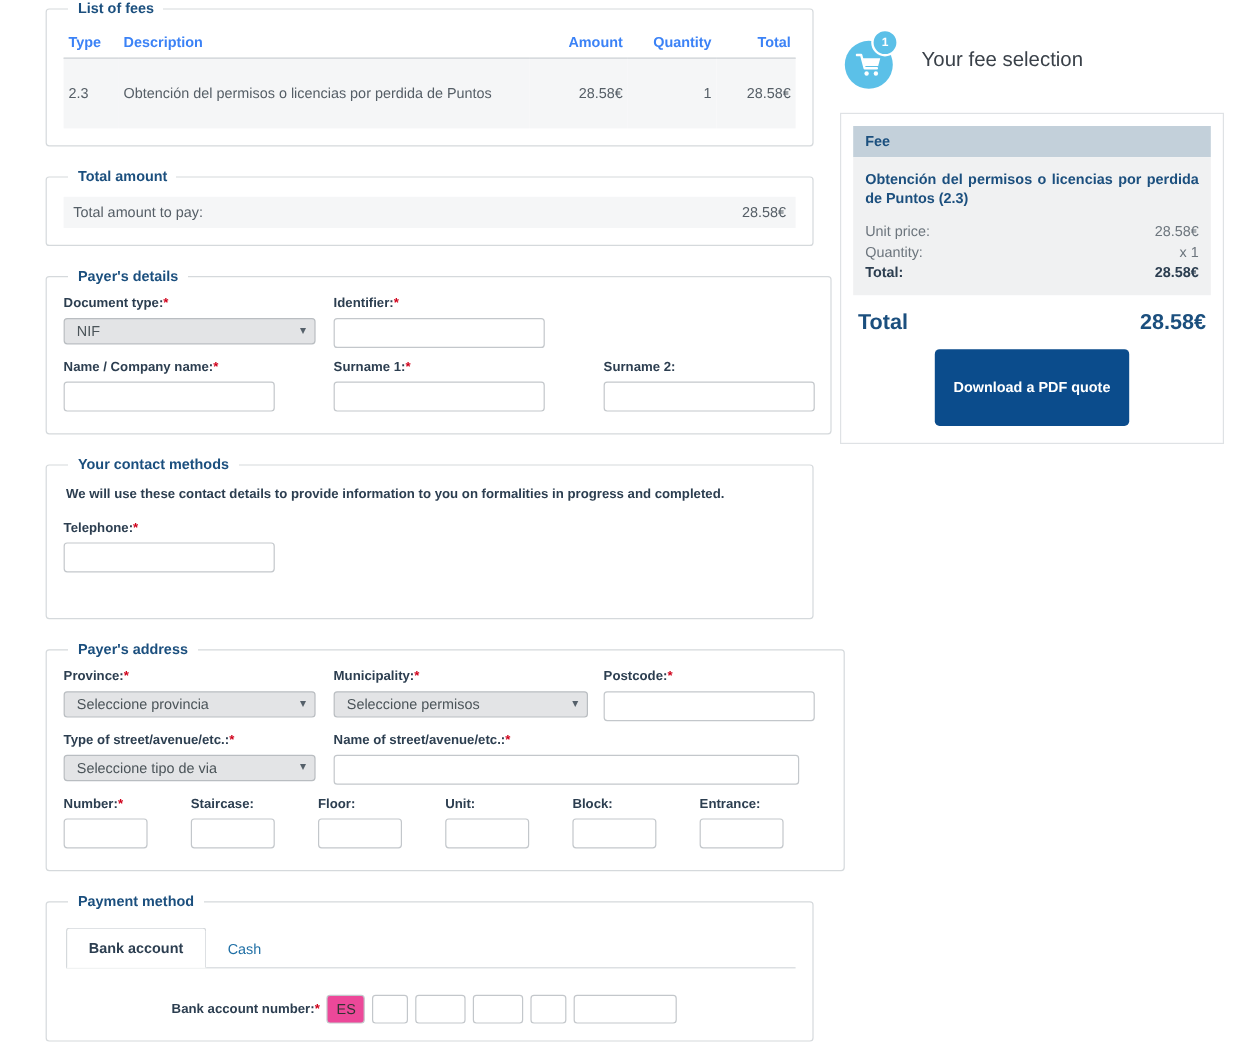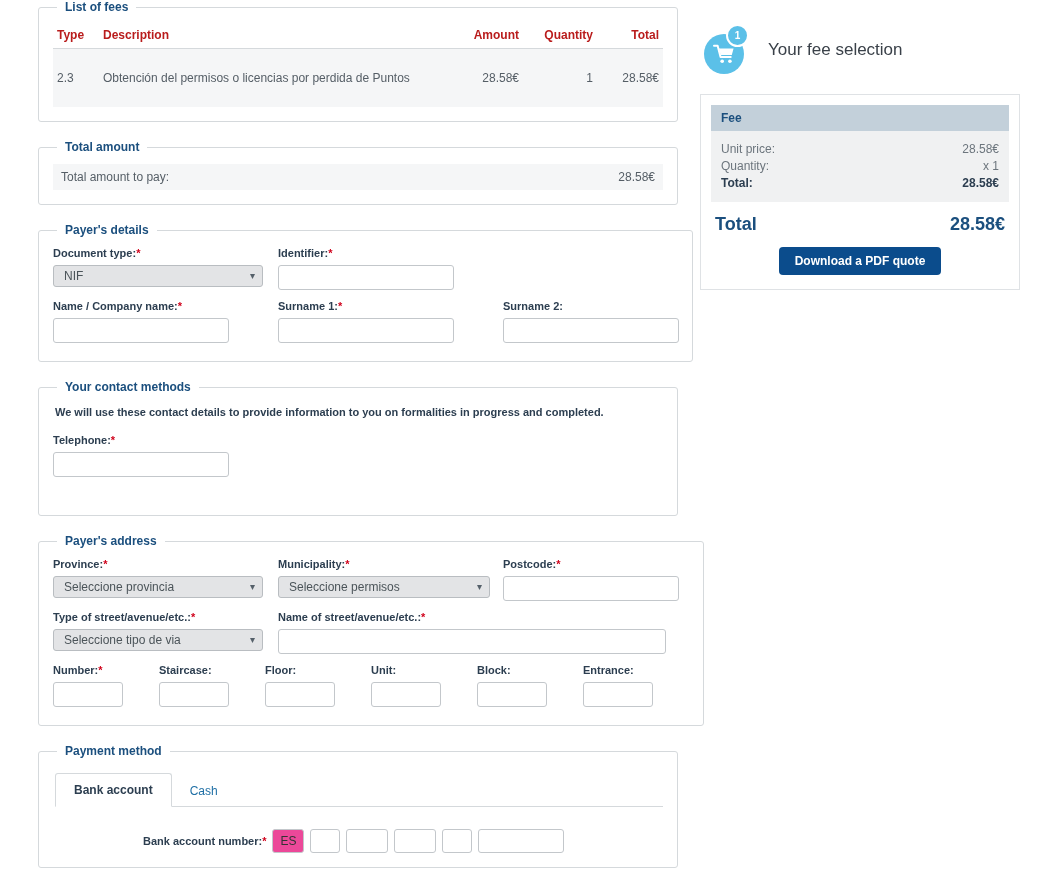--- a/index.html
+++ b/index.html
@@ -46,21 +46,21 @@
   }
 
   
   table.fee-table {
     width: 100%;
     border-collapse: collapse;
     font-size: 12px;
   }
   table.fee-table th {
     font-weight: bold;
-    color: #b91c1c;
+    color: #3b82f6;
     padding: 4px 4px 6px 4px;
     border-bottom: 1px solid #d5d9dc;
     text-align: left;
     white-space: nowrap;
   }
   table.fee-table th.num, table.fee-table td.num { text-align: right; }
   table.fee-table td {
     padding: 22px 4px;
     color: #555e66;
     background: #f5f6f7;
@@ -294,21 +294,21 @@
 
   .pdf-wrap { text-align: center; padding-top: 2px; }
   .pdf-btn {
     display: inline-block;
     background: #0b4c8c;
     color: #ffffff;
     font-size: 12px;
     font-weight: bold;
     border: none;
     border-radius: 4px;
-    padding: 7px 16px;
+    padding: 25px 16px;
     cursor: pointer;
     font-family: "Liberation Sans", sans-serif;
   }
 </style>
 </head>
 <body>
 
 <div class="page">
 
   <div class="left-col">
@@ -485,20 +485,21 @@
           </svg>
         </div>
         <div class="cart-badge">1</div>
       </div>
       <div class="cart-title">Your fee selection</div>
     </div>
 
     <div class="sel-box">
       <div class="fee-head">Fee</div>
       <div class="fee-body">
+        <div class="fee-name">Obtención del permisos o licencias por perdida de Puntos (2.3)</div>
         <div class="kv">
           <span>Unit price:</span>
           <span>28.58€</span>
         </div>
         <div class="kv">
           <span>Quantity:</span>
           <span>x 1</span>
         </div>
         <div class="kv strong">
           <span>Total:</span>

